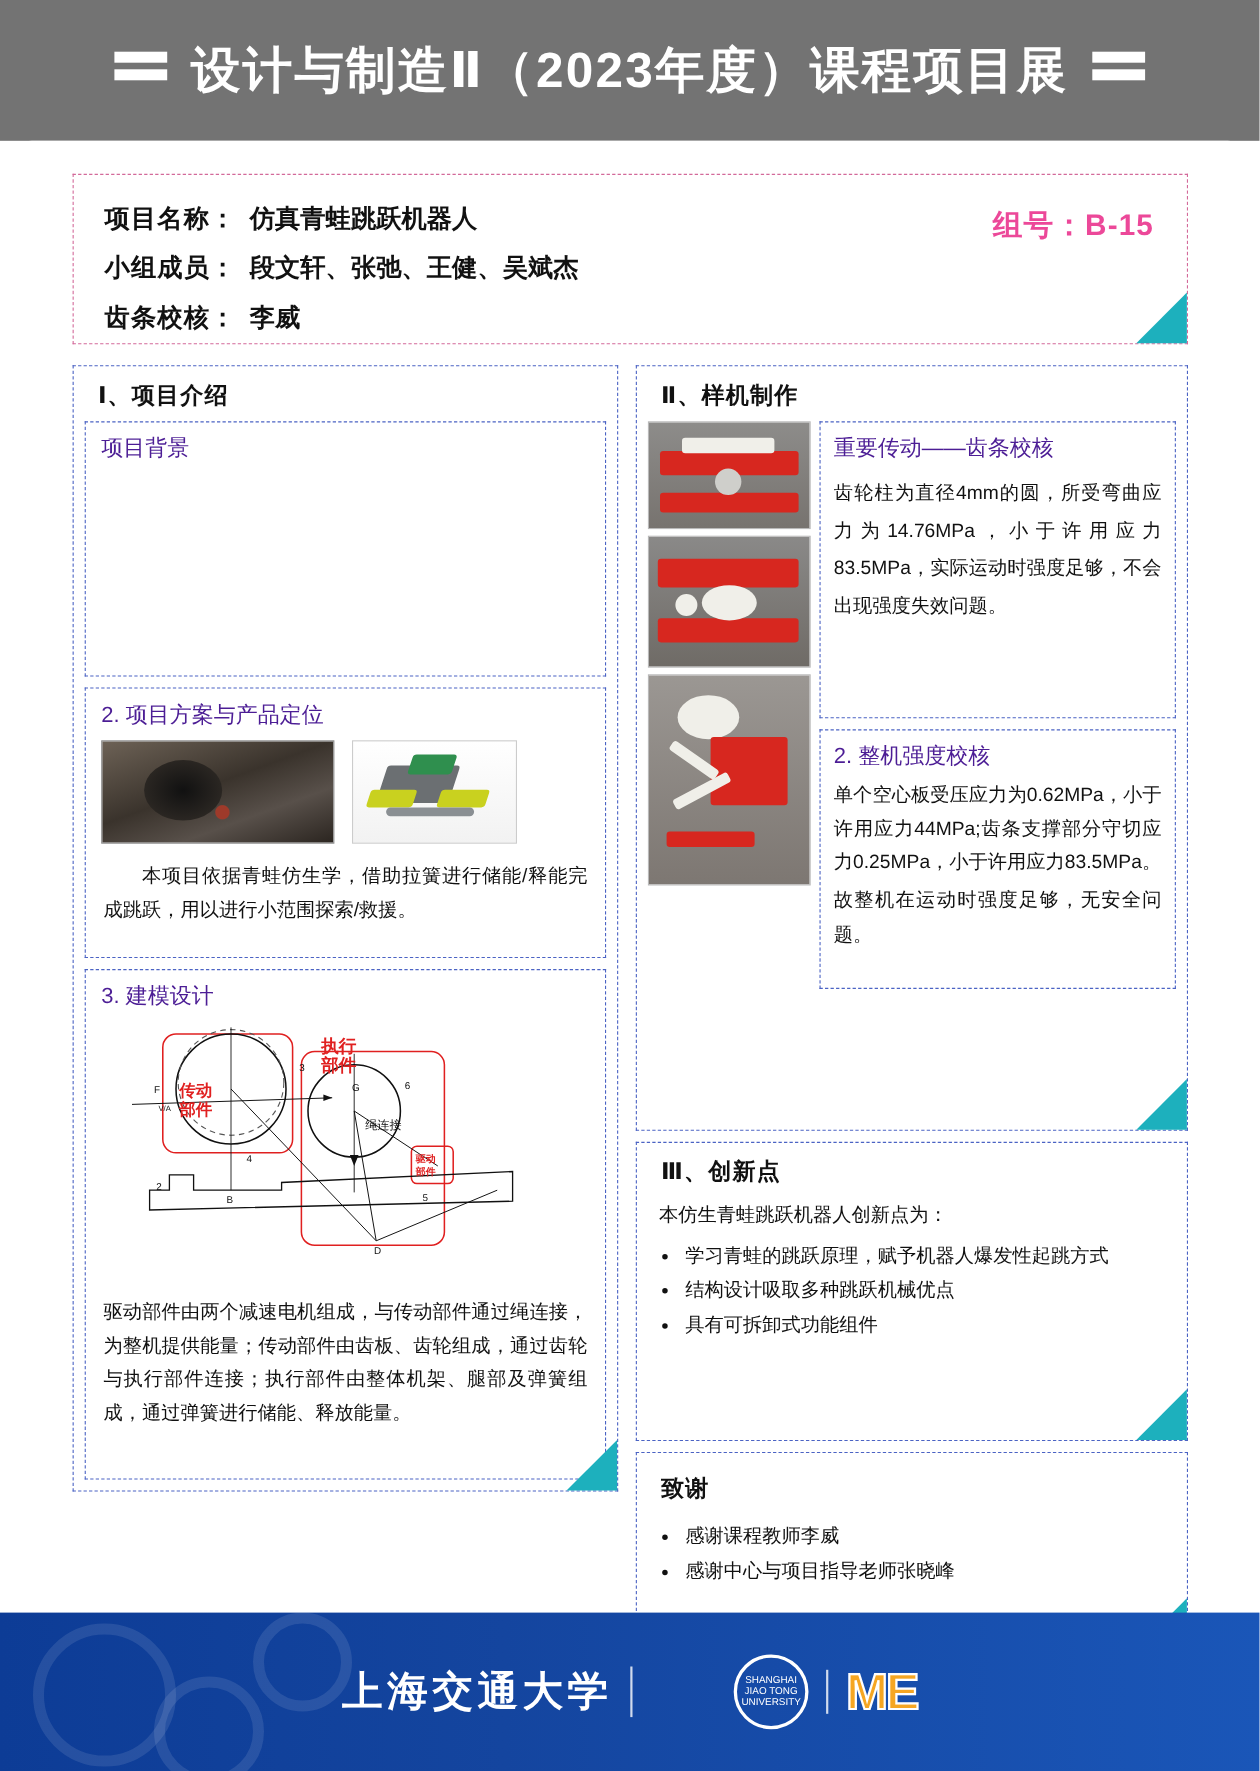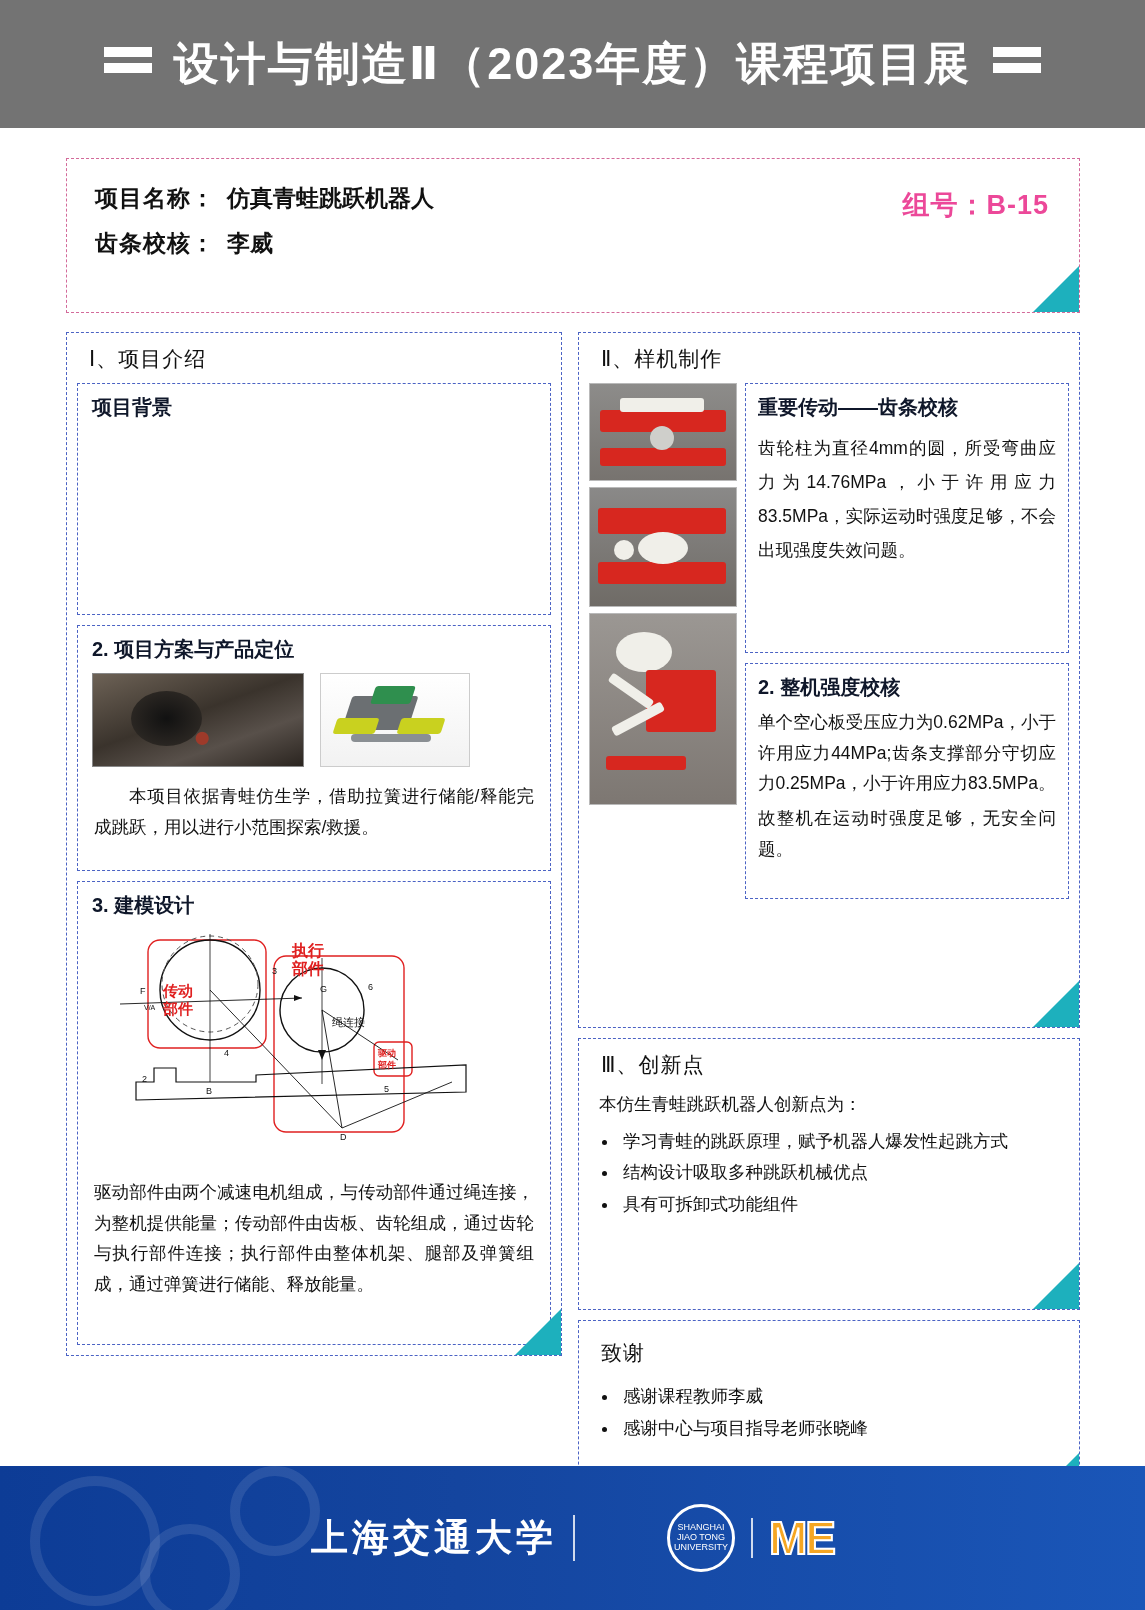--- a/index.html
+++ b/index.html
@@ -73,33 +73,33 @@
   }
 
   .sec {
     border:1px dashed #4b63c4;
     background:#ffffff;
     box-sizing:border-box;
     position:relative;
     margin-bottom:10px;
   }
   .sec-head {
-    font-size:21px; font-weight:normal; color:#111;
+    font-size:21px; font-weight:bold; color:#111;
     padding:12px 0 10px 22px;
     letter-spacing:1px;
   }
   .sub {
     border:1px dashed #4b63c4;
     margin:0 10px 10px 10px;
     box-sizing:border-box;
     position:relative;
     background:#fff;
   }
   .sub-title {
-    font-size:20px; font-weight:bold; color:#0f172a;
+    font-size:20px; font-weight:normal; color:#4c1d95;
     padding:10px 0 6px 14px;
   }
   .body-text {
     font-size:17.5px; color:#111; line-height:1.75;
     padding:0 16px 14px 16px;
     text-align:justify;
   }
   .indent { text-indent:2em; display:block; }
   b.em { font-weight:bold; }
 
@@ -201,20 +201,24 @@
   </div>
 </div>
 
 <div class="page">
 
   <div class="info-box">
     <div class="info-rows">
       <div class="info-row">
         <div class="info-label">项目名称：</div>
         <div class="info-value">仿真青蛙跳跃机器人</div>
+      </div>
+      <div class="info-row">
+        <div class="info-label">小组成员：</div>
+        <div class="info-value">段文轩、张弛、王健、吴斌杰</div>
       </div>
       <div class="info-row">
         <div class="info-label">齿条校核：</div>
         <div class="info-value">李威</div>
       </div>
     </div>
     <div class="group-no">组号：B-15</div>
     <div class="corner-tri"></div>
   </div>
 

